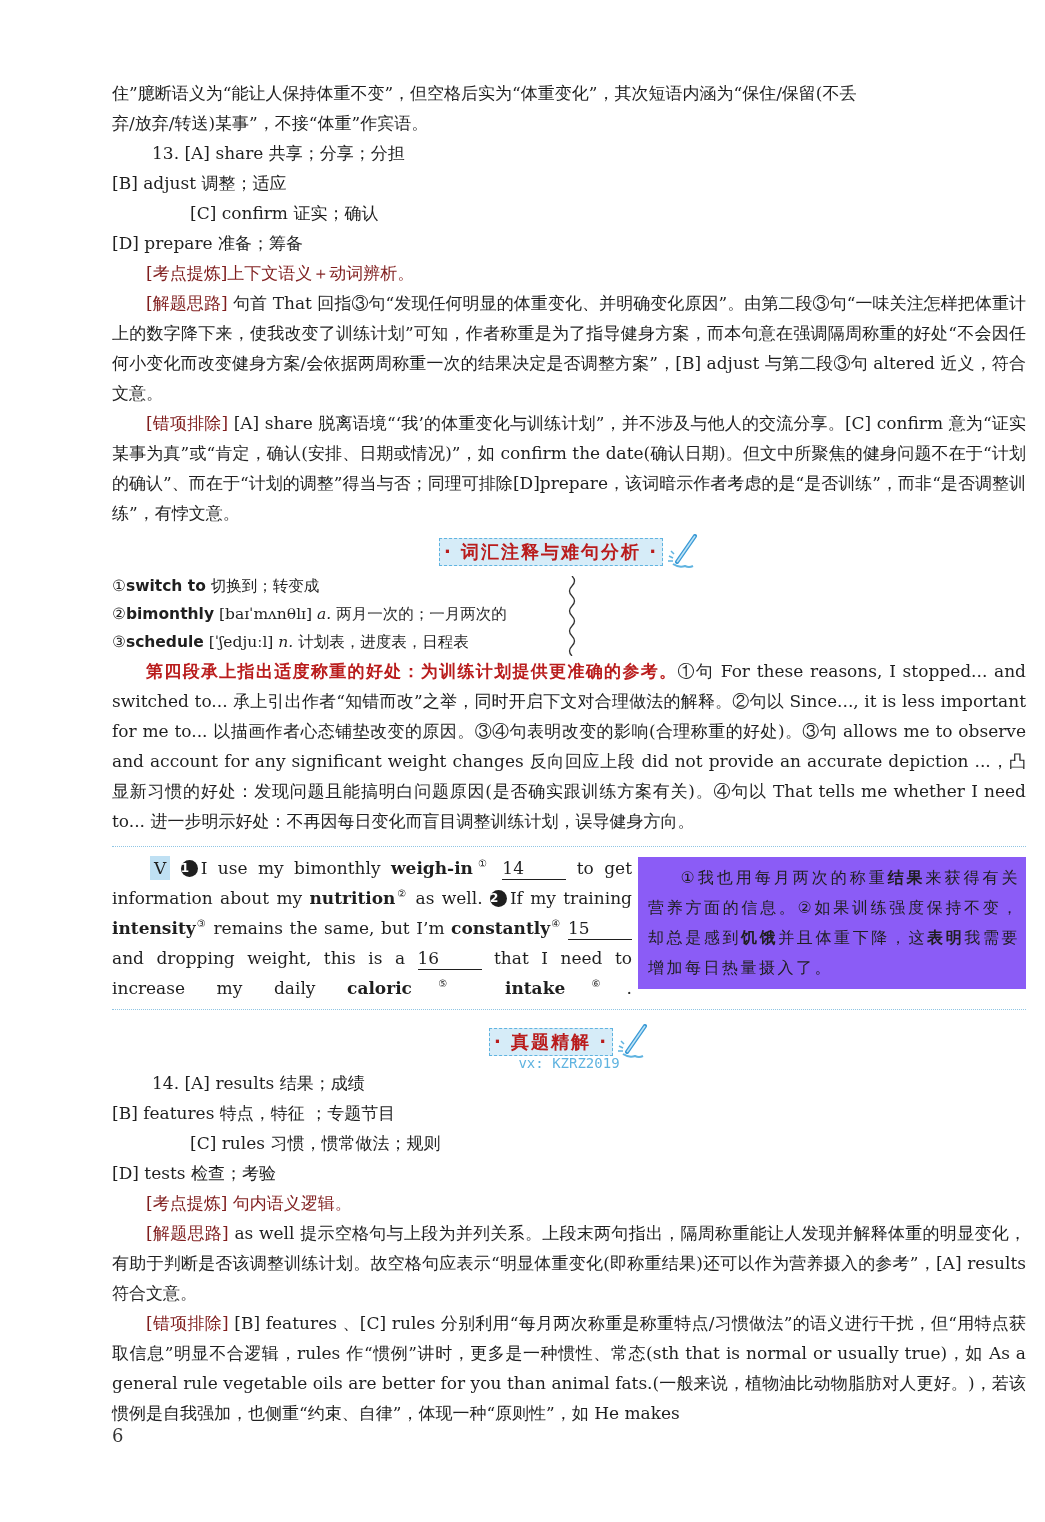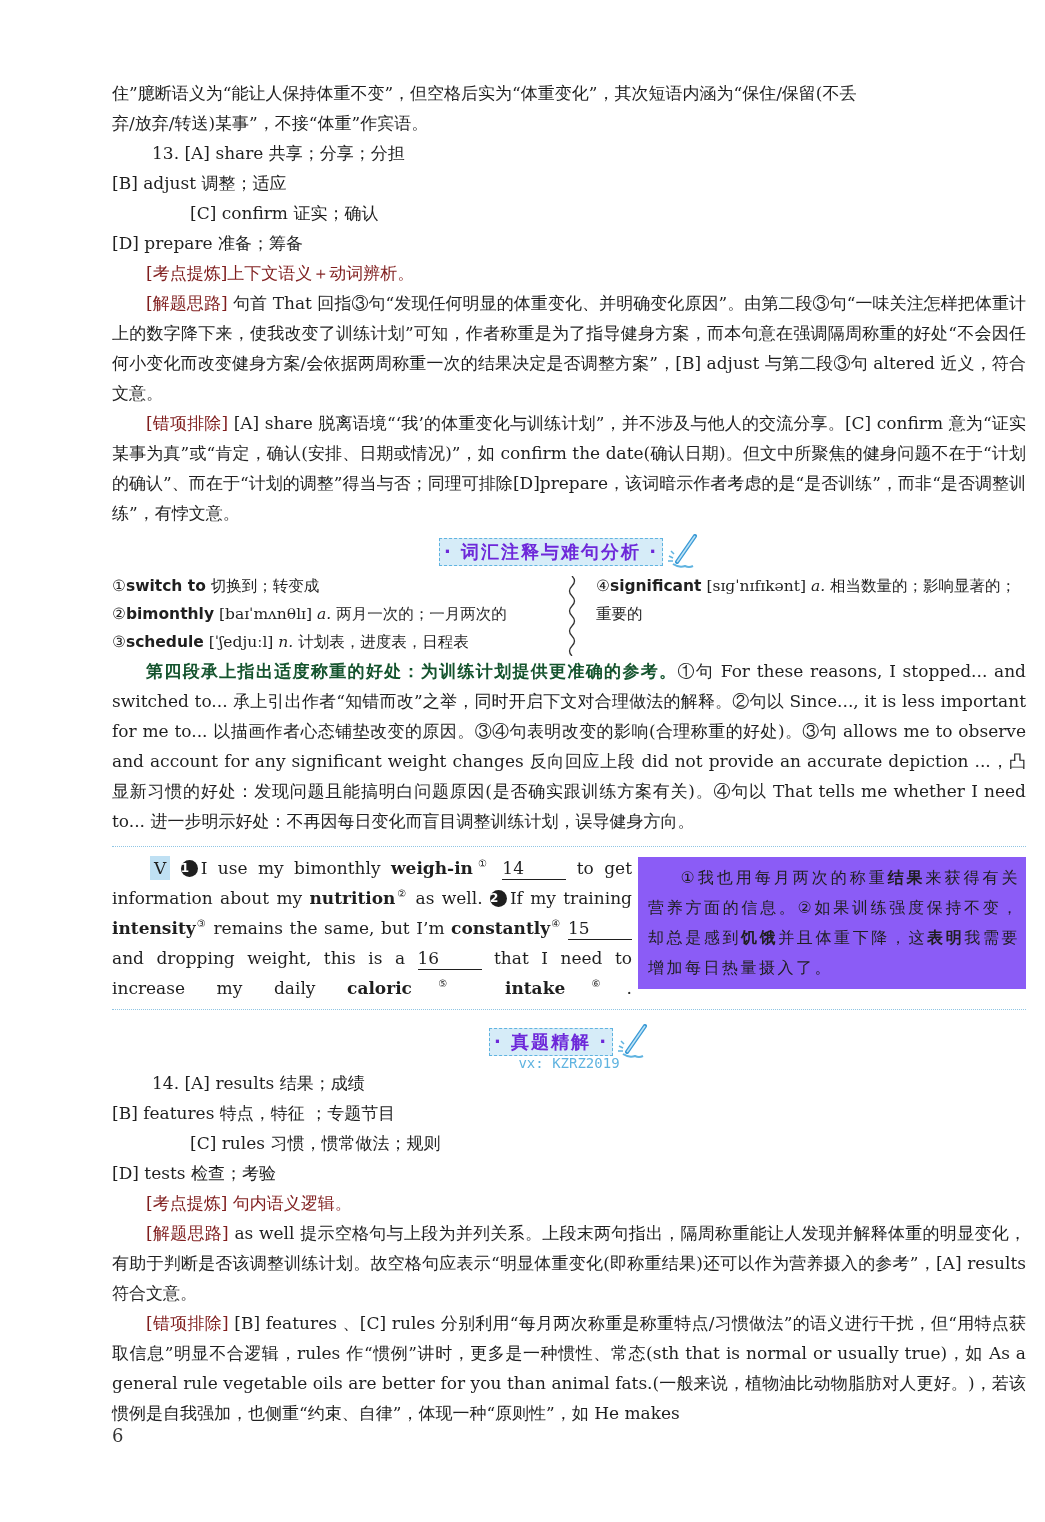--- a/index.html
+++ b/index.html
@@ -8,35 +8,35 @@
     position: relative;
     font-family: "DejaVu Serif", "Liberation Serif", serif;
     color: #1f1f1f;
     font-size: 17px;
     line-height: 30px;
   }
   .page { position: absolute; left: 112px; top: 78px; width: 914px; }
   .para { text-align: justify; text-align-last: left; }
   .indent { text-indent: 34px; }
   .blue { color: #7f1d1d; }
-  .blue-bold { color: #14532d; font-weight: bold; }
+  .blue-bold { color: #b91c1c; font-weight: bold; }
   .opt-row { display: flex; flex-direction: column; }
   .opt-row .col-a { width: 496px; }
   .opt-row .col-b { flex: 1; }
   .opt-first { padding-left: 40px; }
   .opt-second { padding-left: 78px; }
 
   .section-head {
     display: flex; justify-content: center; align-items: center;
     height: 36px; margin: 6px 0 2px 0;
   }
   .section-head .box {
     border: 1.5px dashed #5fb3e0;
     background: #d6ecf8;
-    color: #6d28d9;
+    color: #b91c1c;
     font-family: "DejaVu Sans", "Liberation Sans", sans-serif;
     font-weight: bold;
     font-size: 18px;
     letter-spacing: 2px;
     padding: 0 4px;
     height: 28px; line-height: 26px;
   }
   .section-head .pen { width: 34px; height: 36px; margin-left: 2px; }
   .watermark {
     text-align: center; color: #5fb3e0;
@@ -159,28 +159,20 @@
         <span>[ˈʃedjuːl]</span>
         <span class="ital">n.</span>
         <span>计划表，进度表，日程表</span>
       </div>
     </div>
     <div class="wave">
       <svg width="12" height="80" viewBox="0 0 12 80">
         <path d="M6 0 q5 5 0 10 q-5 5 0 10 q5 5 0 10 q-5 5 0 10 q5 5 0 10 q-5 5 0 10 q5 5 0 10 q-5 5 0 10" stroke="#333" stroke-width="1.3" fill="none"></path>
       </svg>
     </div>
-    <div class="right">
-      <div>
-        <span>④</span><b>significant</b>
-        <span>[sɪɡˈnɪfɪkənt]</span>
-        <span class="ital">a.</span>
-        <span>相当数量的；影响显著的；重要的</span>
-      </div>
-    </div>
   </div>
 
 
   <div class="para indent">
     <span class="blue-bold">第四段承上指出适度称重的好处：为训练计划提供更准确的参考。</span><span>①句 For these reasons, I stopped... and switched to... 承上引出作者“知错而改”之举，同时开启下文对合理做法的解释。②句以 Since..., it is less important for me to... 以描画作者心态铺垫改变的原因。③④句表明改变的影响(合理称重的好处)。③句 allows me to observe and account for any significant weight changes 反向回应上段 did not provide an accurate depiction ...，凸显新习惯的好处：发现问题且能搞明白问题原因(是否确实跟训练方案有关)。④句以 That tells me whether I need to... 进一步明示好处：不再因每日变化而盲目调整训练计划，误导健身方向。</span>
   </div>
 
   <div class="dotted-line" style="margin-top:10px;"></div>
   <div class="exercise">
     <div class="text">

